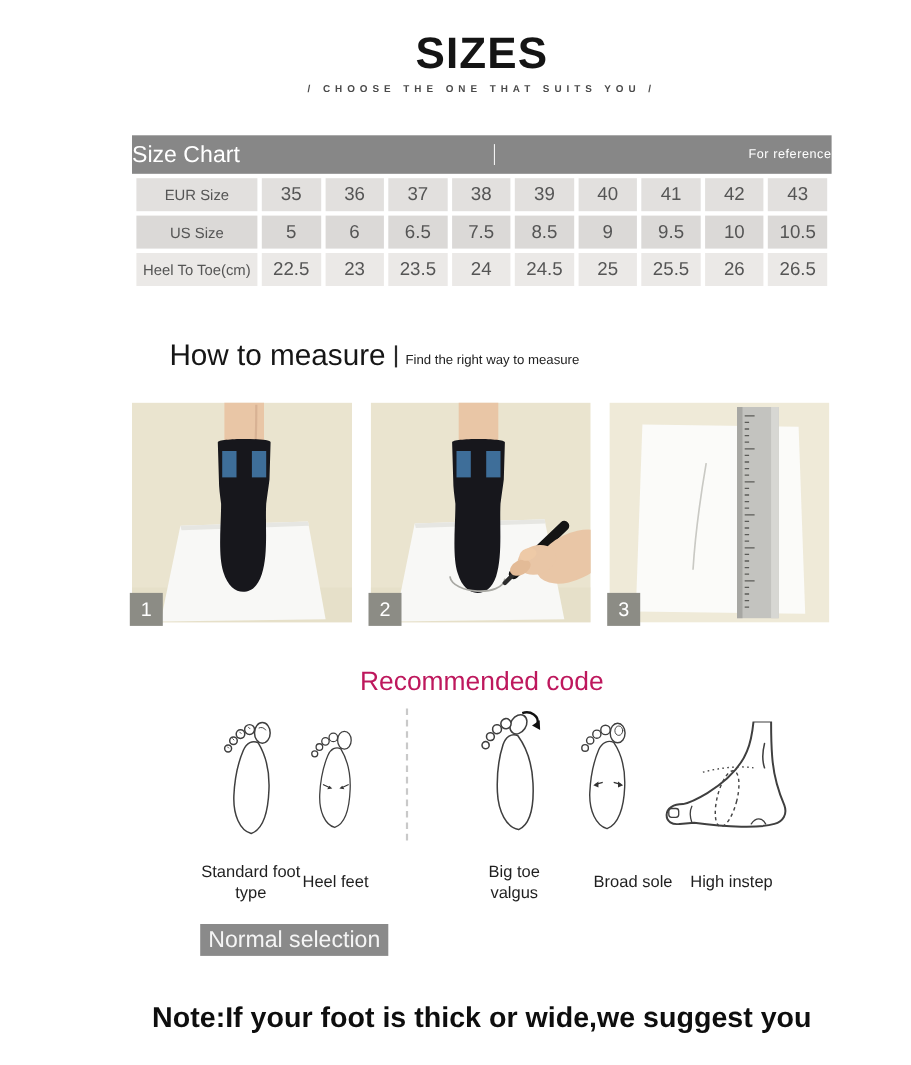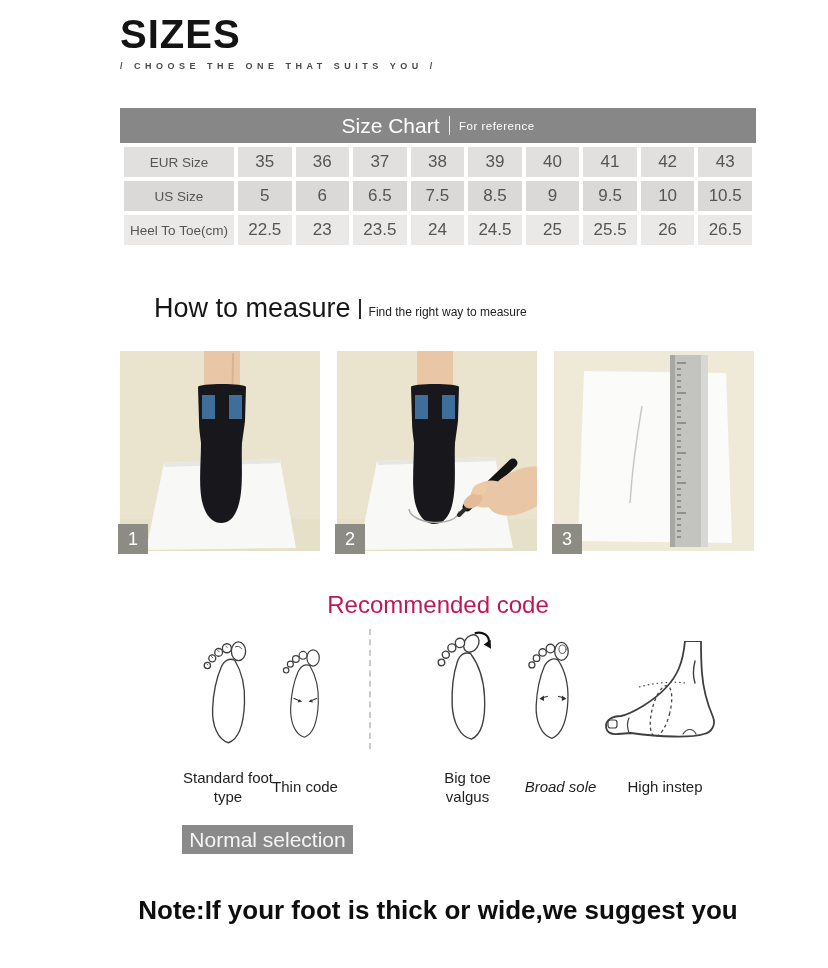--- a/index.html
+++ b/index.html
@@ -9,27 +9,27 @@
   }
   *{box-sizing:border-box; margin:0; padding:0;}
   body{
     width:828px; height:968px; background:#fff; overflow:hidden;
     font-family:"Liberation Sans","DejaVu Sans",sans-serif; color:var(--text-dark);
   }
   .page{position:relative; width:828px; height:968px;}
   .content{margin-left:120px; width:636px;}
 
   
-  .title-block{padding-top:13px; }
+  .title-block{padding-top:28px; text-align:center;}
   .main-title{font-size:40px; font-weight:bold; letter-spacing:1px; color:#141414; line-height:1.05;}
   .subtitle{margin-top:6px; font-size:9px; letter-spacing:4.5px; color:#4a4a4a; font-weight:bold;}
 
   
   .size-chart{margin-top:37px;}
-  .sc-header{height:35px; background:var(--band-gray); display:flex; align-items:center; justify-content:center; gap:9px; color:#fff;}
+  .sc-header{height:35px; background:var(--band-gray); display:flex; align-items:center; justify-content:space-between; gap:9px; color:#fff;}
   .sc-title{font-size:21px;}
   .sc-divider{width:1.5px; height:19px; background:#f2f2f2;}
   .sc-note{font-size:11.5px; letter-spacing:.5px;}
   table.size-table{width:100%; border-collapse:separate; border-spacing:4px; table-layout:fixed;}
   table.size-table td{height:30px; text-align:center; vertical-align:middle; font-size:17px; color:var(--text-gray);}
   table.size-table td.lbl{font-size:13.5px;}
   table.size-table col.first{width:110px;}
   tr.r0 td{background:var(--row-gray-1);margin-left:12px;}
   tr.r1 td{background:var(--row-gray-2);}
   tr.r2 td{background:var(--row-gray-3);}
@@ -58,21 +58,21 @@
   .group-divider{position:absolute; left:249px; top:6px; height:120px; border-left:2px dashed #c9c9c9;}
   .svg-foot3{left:316px; top:0px;}
   .svg-foot4{left:403px; top:6px;}
   .svg-foot5{left:479px; top:18px;}
 
   .labels-row{position:relative; height:44px; margin-top:4px; font-size:15px; color:#1f1f1f;}
   .labels-row span{position:absolute; display:block; text-align:center; line-height:1.25;}
   .lab-standard{left:52px; width:112px;}
   .lab-thin{left:145px; width:80px; top:9px;}
   .lab-valgus{left:305px; width:85px;}
-  .lab-broad{left:393px; width:95px; top:9px;font-style:italic;}
+  .lab-broad{left:408px; width:95px; top:9px;}
   .lab-high{left:495px; width:100px; top:9px;}
 
   .bars-row{position:relative; height:30px; margin-top:12px;}
   .gray-bar{position:absolute; top:0; height:29px; background:var(--bar-gray); color:#f5f5f5;
     font-size:21px; line-height:29px; text-align:center;}
   .bar-left{left:62px; width:171px;}
   .bar-right{left:353px; width:218px;}
 
   .bottom-note{margin-top:38px; text-align:center; font-weight:bold; font-size:26px; line-height:1.33; color:#0e0e0e;}
 </style>
@@ -278,21 +278,21 @@
           <path d="M96,20 C94,28 94,36 96,42" fill="none" stroke-width="1.4"></path>
           <path d="M84,93 C88,87 94,87 97,93" fill="none" stroke-width="1.2"></path>
         </g>
         <ellipse cx="62" cy="70" rx="9" ry="26" transform="rotate(14 62 70)" fill="none" stroke="#444" stroke-width="1.3" stroke-dasharray="3,3"></ellipse>
         <path d="M40,46 C55,42 72,40 86,42" fill="none" stroke="#444" stroke-width="1.2" stroke-dasharray="1.5,3"></path>
       </svg>
     </div>
 
     <div class="labels-row">
       <span class="lab-standard">Standard foot type</span>
-      <span class="lab-thin">Thin code</span>
+      <span class="lab-thin">Heel feet</span>
       <span class="lab-valgus">Big toe valgus</span>
       <span class="lab-broad">Broad sole</span>
       <span class="lab-high">High instep</span>
     </div>
 
     <div class="bars-row">
       <div class="gray-bar bar-left">Normal selection</div>
     </div>
 
     <div class="bottom-note">

